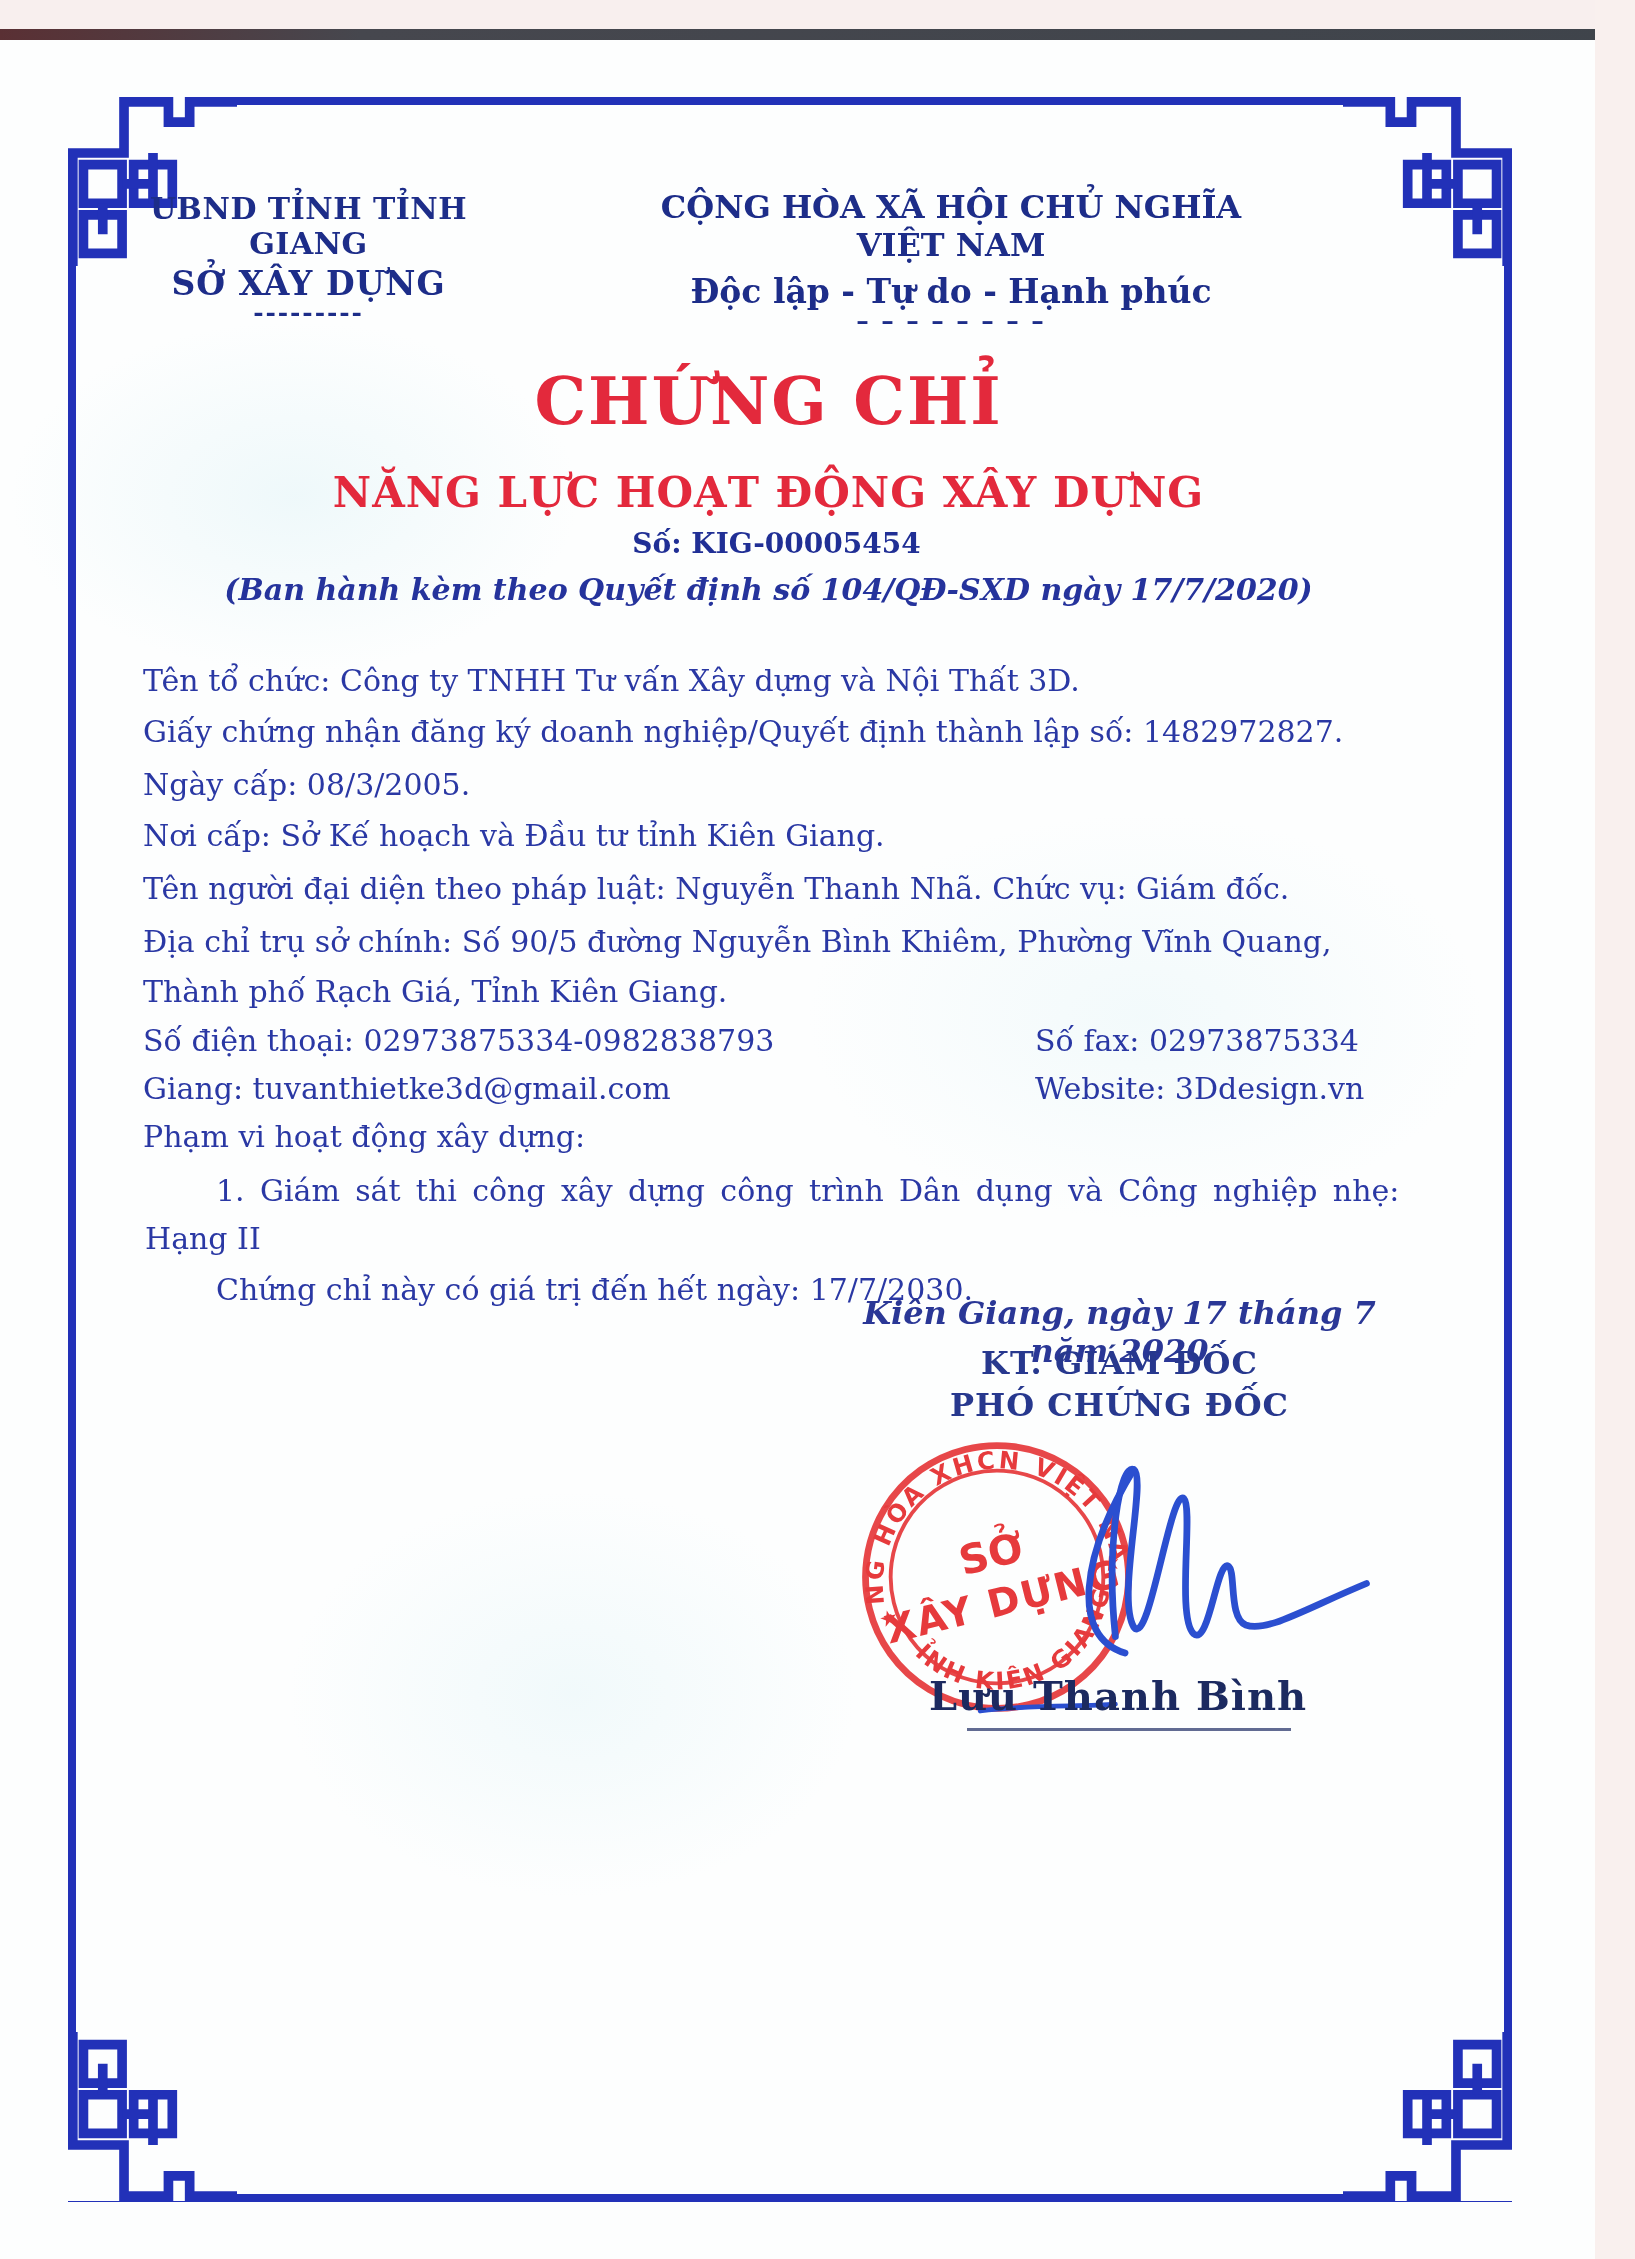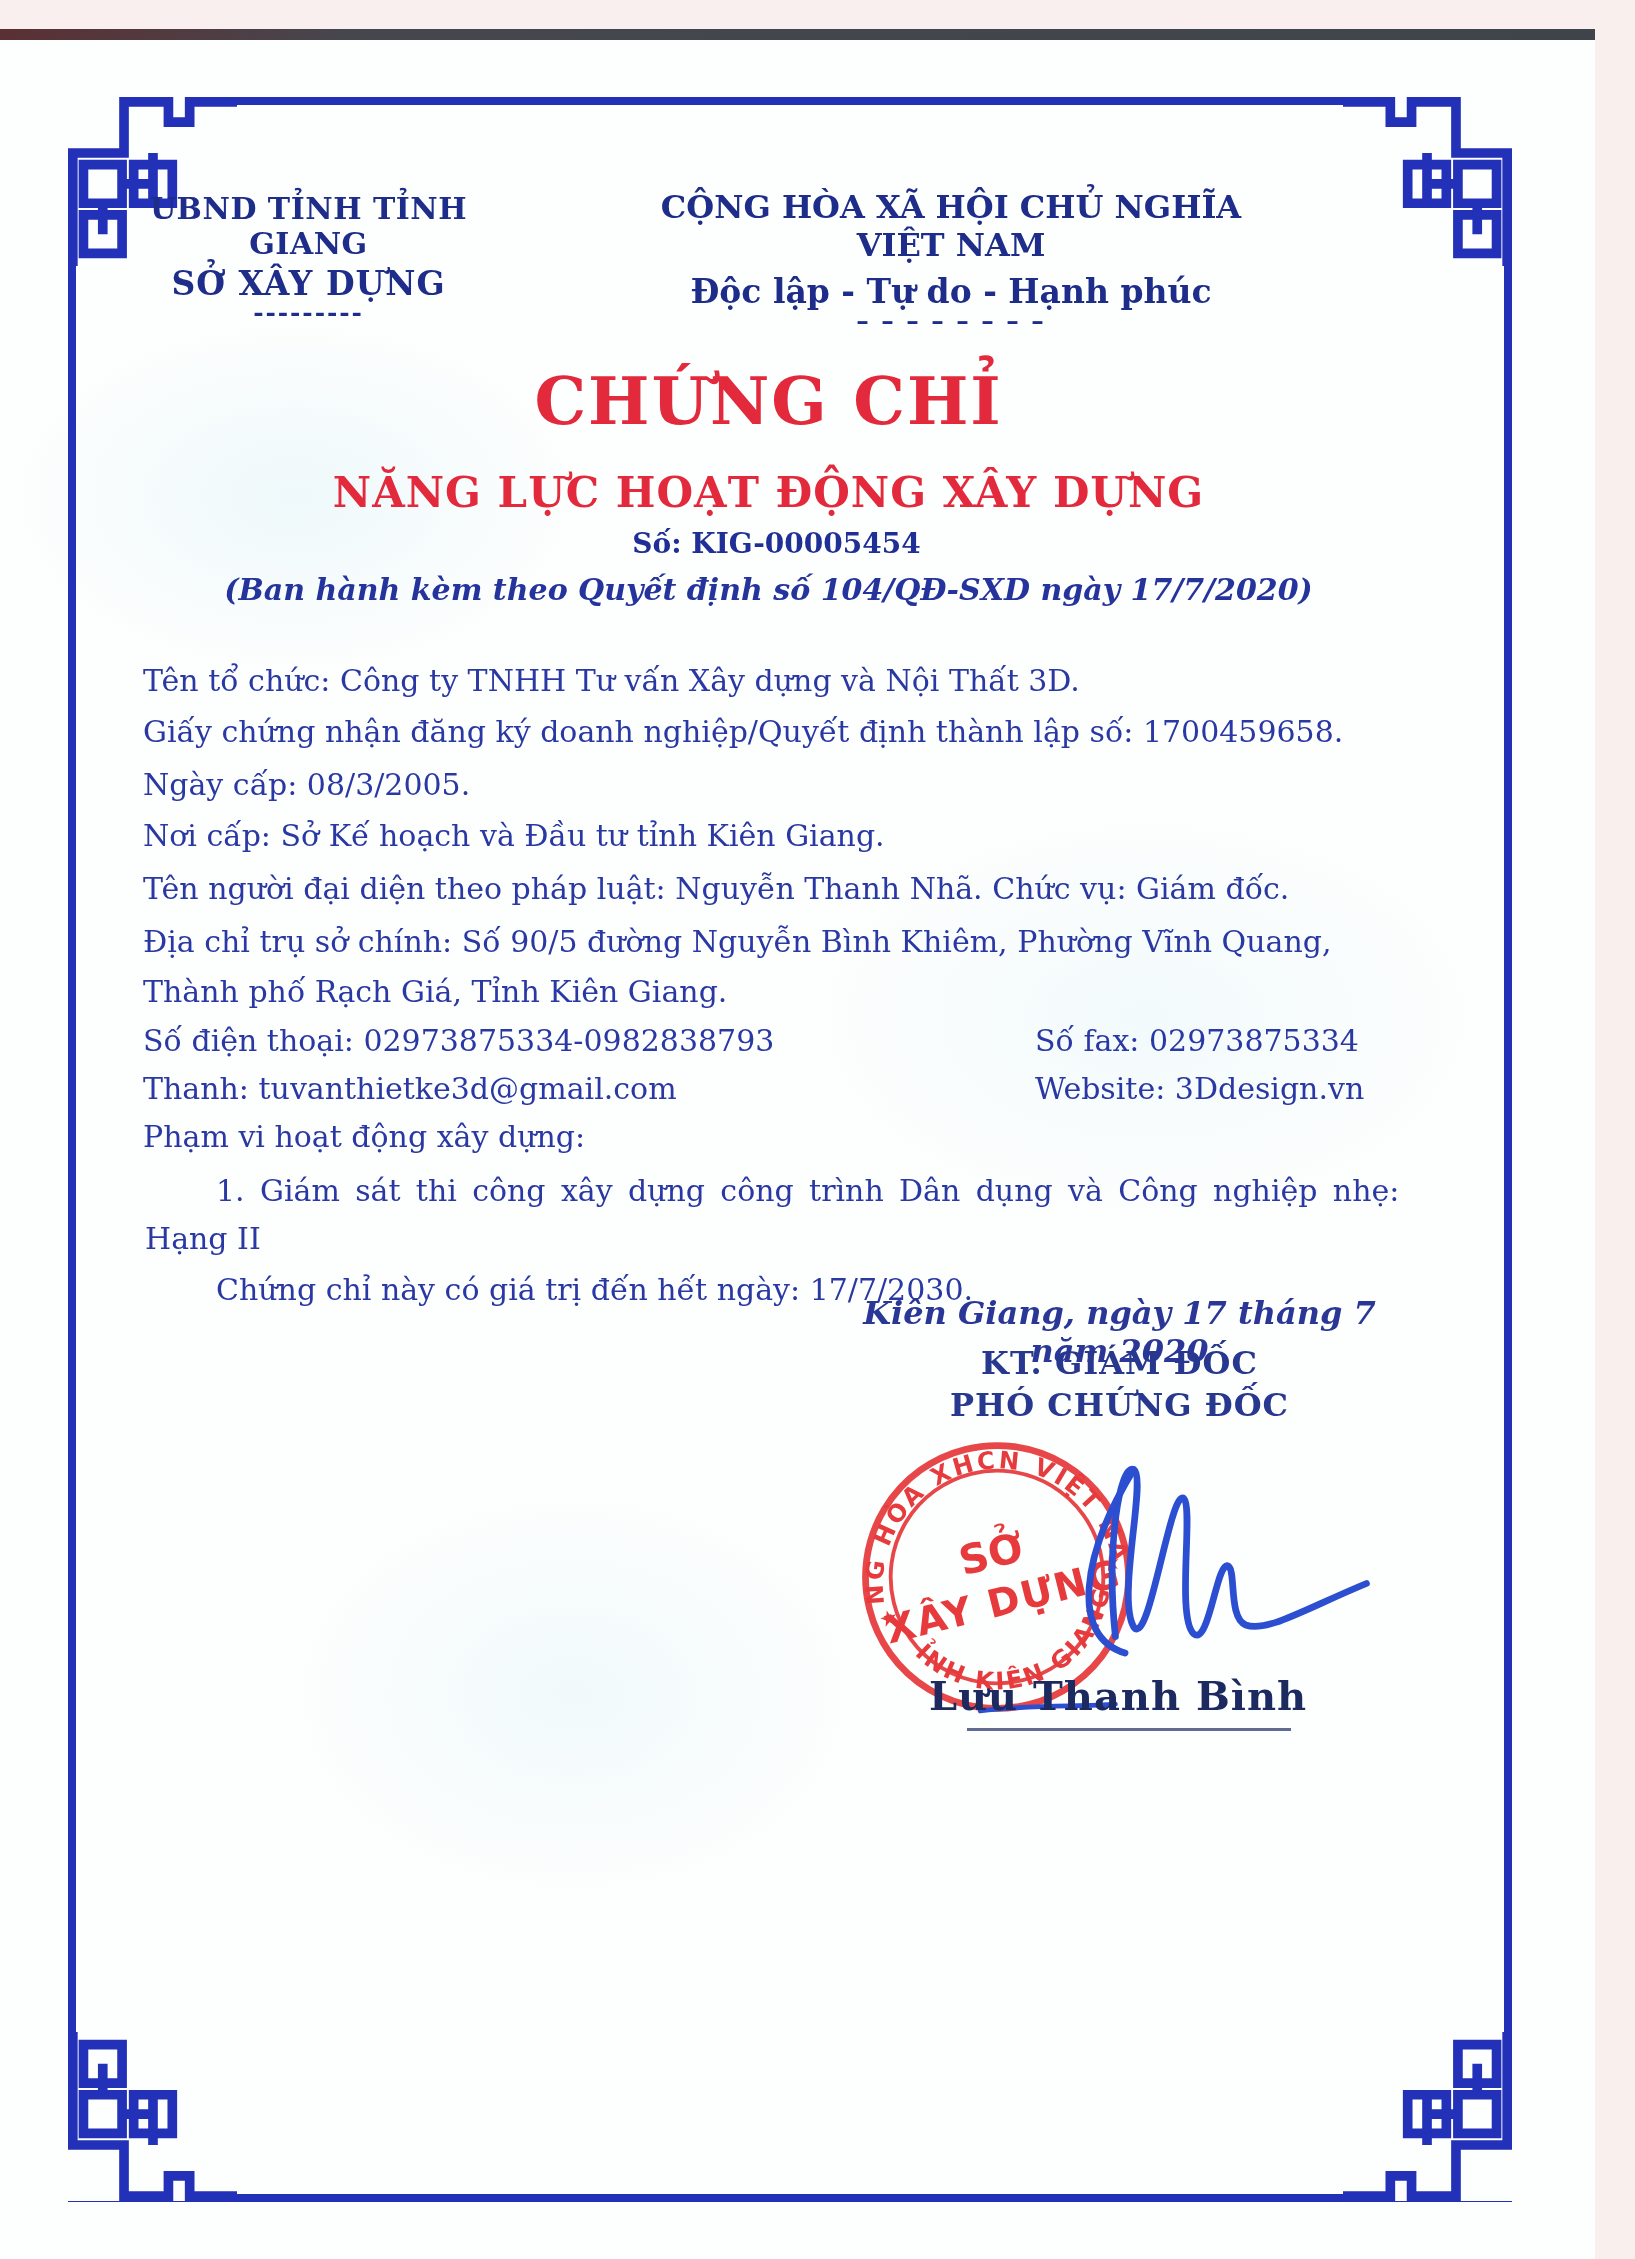--- a/index.html
+++ b/index.html
@@ -127,29 +127,29 @@
     <div class="l2">Độc lập - Tự do - Hạnh phúc</div>
     <div class="divider">– – – – – – – –</div>
   </div>
 
   <div class="abs title1 ctr">CHỨNG CHỈ</div>
   <div class="abs title2 ctr">NĂNG LỰC HOẠT ĐỘNG XÂY DỰNG</div>
   <div class="abs certno ctr">Số: KIG-00005454</div>
   <div class="abs note ctr">(Ban hành kèm theo Quyết định số 104/QĐ-SXD ngày 17/7/2020)</div>
 
   <div class="abs bodyline ink" style="left:143px;top:660px;">Tên tổ chức: Công ty TNHH Tư vấn Xây dựng và Nội Thất 3D.</div>
-  <div class="abs bodyline ink" style="left:143px;top:711px;">Giấy chứng nhận đăng ký doanh nghiệp/Quyết định thành lập số: 1700459658.</div>
+  <div class="abs bodyline ink" style="left:143px;top:711px;">Giấy chứng nhận đăng ký doanh nghiệp/Quyết định thành lập số: 1482972827.</div>
   <div class="abs bodyline ink" style="left:143px;top:764px;">Ngày cấp: 08/3/2005.</div>
   <div class="abs bodyline ink" style="left:143px;top:815px;">Nơi cấp: Sở Kế hoạch và Đầu tư tỉnh Kiên Giang.</div>
   <div class="abs bodyline ink" style="left:143px;top:868px;">Tên người đại diện theo pháp luật: Nguyễn Thanh Nhã. Chức vụ: Giám đốc.</div>
   <div class="abs bodyline ink" style="left:143px;top:921px;">Địa chỉ trụ sở chính: Số 90/5 đường Nguyễn Bình Khiêm, Phường Vĩnh Quang,</div>
   <div class="abs bodyline ink" style="left:143px;top:971px;">Thành phố Rạch Giá, Tỉnh Kiên Giang.</div>
   <div class="abs bodyline ink" style="left:143px;top:1020px;">Số điện thoại: 02973875334-0982838793</div>
   <div class="abs bodyline ink" style="left:1035px;top:1020px;">Số fax: 02973875334</div>
-  <div class="abs bodyline ink" style="left:143px;top:1068px;">Thanh: tuvanthietke3d@gmail.com</div>
+  <div class="abs bodyline ink" style="left:143px;top:1068px;">Giang: tuvanthietke3d@gmail.com</div>
   <div class="abs bodyline ink" style="left:1035px;top:1068px;">Website: 3Ddesign.vn</div>
   <div class="abs bodyline ink" style="left:143px;top:1116px;">Phạm vi hoạt động xây dựng:</div>
   <div class="abs bodyline ink indent spread" style="left:143px;top:1170px;text-align:center;">1. Giám sát thi công xây dựng công trình Dân dụng và Công nghiệp nhẹ:</div>
   <div class="abs bodyline ink" style="left:145px;top:1218px;">Hạng II</div>
   <div class="abs bodyline ink indent" style="left:143px;top:1269px;">Chứng chỉ này có giá trị đến hết ngày: 17/7/2030.</div>
 
   <div class="abs pdate ctr">Kiên Giang, ngày 17 tháng 7 năm 2020</div>
   <div class="abs sgn1 ctr">KT. GIÁM ĐỐC</div>
   <div class="abs sgn2 ctr">PHÓ CHỨNG ĐỐC</div>
 

